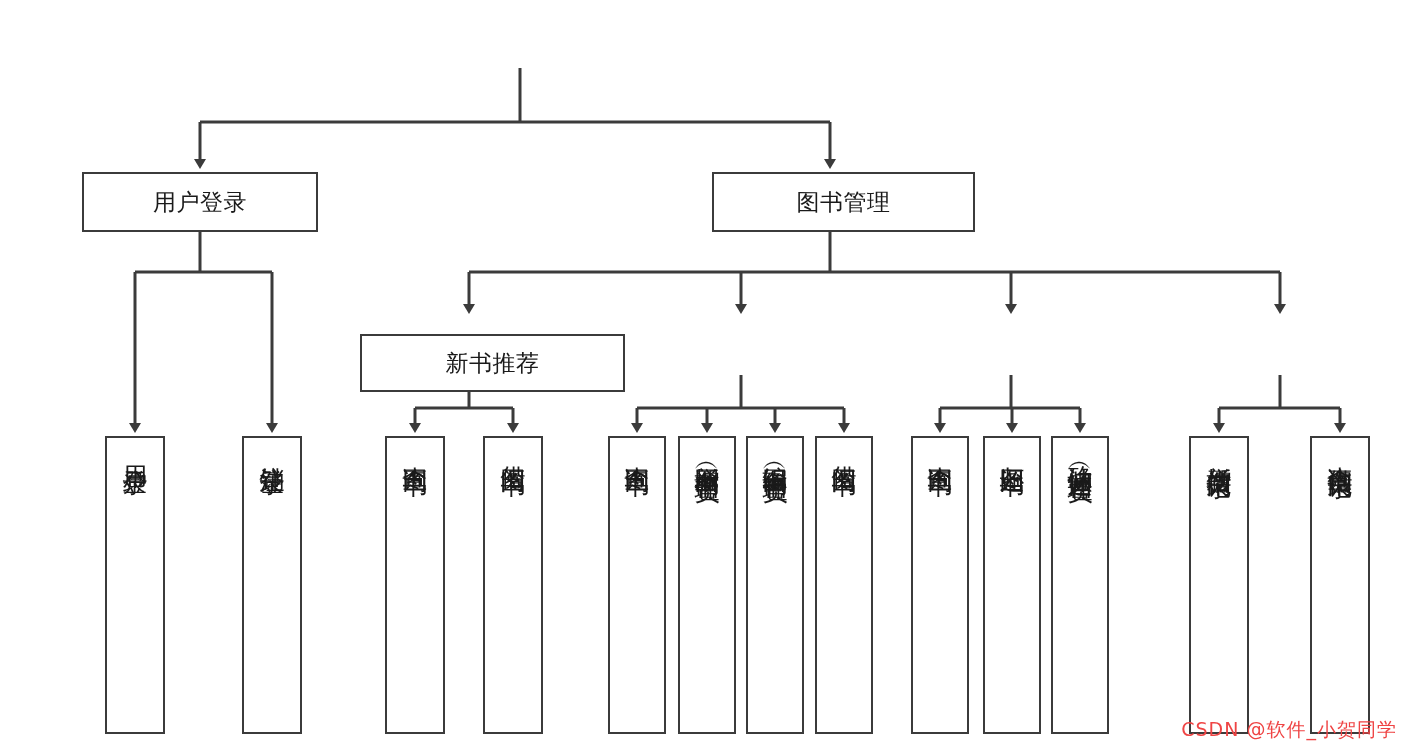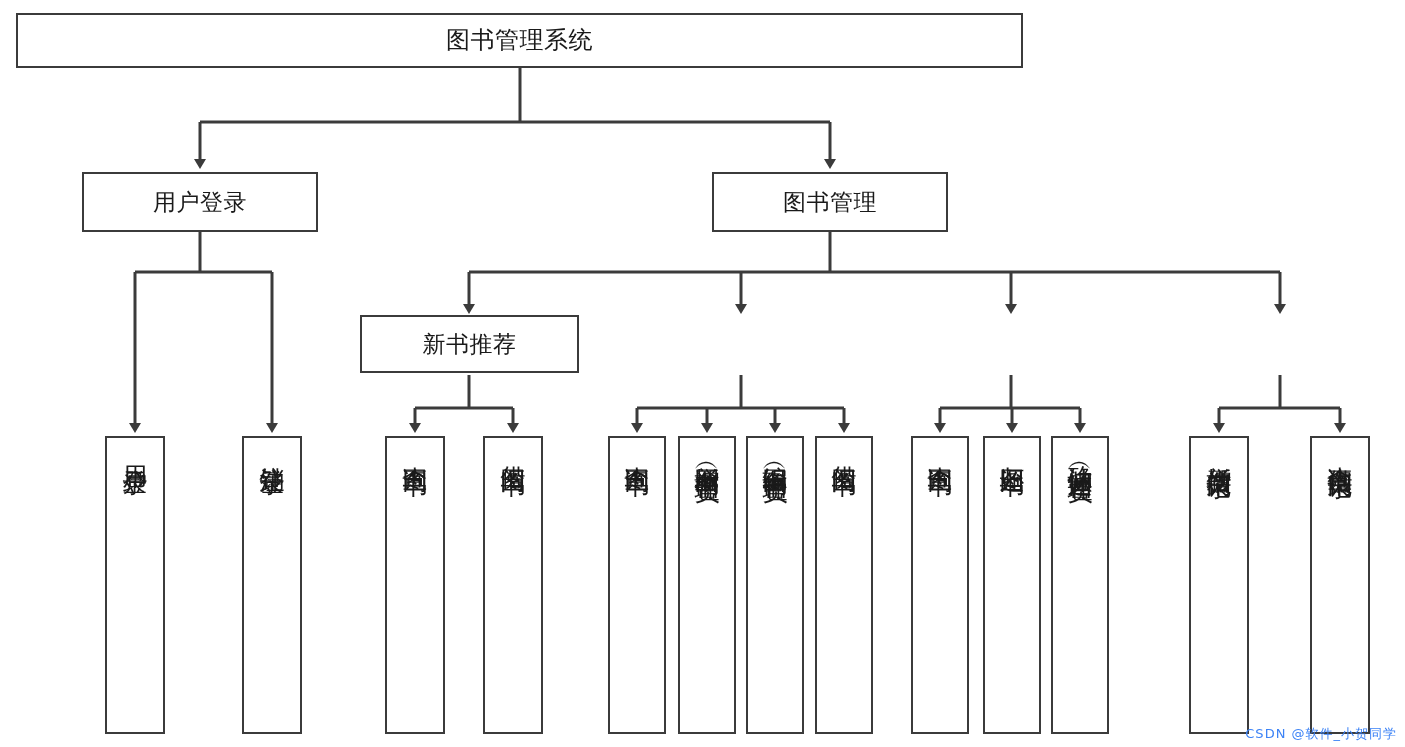--- a/index.html
+++ b/index.html
@@ -61,22 +61,22 @@
     text-orientation: upright;
     font-size: 25px;
     line-height: 1.0;
     letter-spacing: 2px;
     white-space: nowrap;
   }
   #watermark {
     position: absolute;
     right: 8px;
     bottom: 4px;
-    font-size: 13px;
-    color: #3b82f6;
+    font-size: 19px;
+    color: #ef4444;
     letter-spacing: 1px;
     white-space: nowrap;
     user-select: none;
   }
 </style>
 </head>
 <body>
 
 <div id="diagram-root">
 
@@ -123,32 +123,29 @@
       <path d="M1012,408 L1012,424" marker-end="url(#arrow)"></path>
       <path d="M1080,408 L1080,424" marker-end="url(#arrow)"></path>
 
       <path d="M1280,375 L1280,408"></path>
       <path d="M1219,408 L1340,408"></path>
       <path d="M1219,408 L1219,424" marker-end="url(#arrow)"></path>
       <path d="M1340,408 L1340,424" marker-end="url(#arrow)"></path>
     </g>
   </svg>
 
-  <div class="node root horizontal" style="left: 16px; top: 13px; width: 1007px; height: 55px;">
-    <span class="node-label">图书管理系统</span>
-  </div>
 
   <div class="node horizontal" style="left: 82px; top: 172px; width: 236px; height: 60px;">
     <span class="node-label">用户登录</span>
   </div>
-  <div class="node horizontal" style="left: 712px; top: 172px; width: 236px; height: 60px;">
+  <div class="node horizontal" style="left: 712px; top: 172px; width: 263px; height: 60px;">
     <span class="node-label">图书管理</span>
   </div>
 
-  <div class="node horizontal" style="left: 360px; top: 315px; width: 219px; height: 58px;">
+  <div class="node horizontal" style="left: 360px; top: 334px; width: 265px; height: 58px;">
     <span class="node-label">新书推荐</span>
   </div>
 
   <div class="node leaf" style="left: 105px; top: 436px; width: 60px; height: 298px;">
     <span class="node-label">用户登录</span>
   </div>
   <div class="node leaf" style="left: 242px; top: 436px; width: 60px; height: 298px;">
     <span class="node-label">注销登录</span>
   </div>
   <div class="node leaf" style="left: 385px; top: 436px; width: 60px; height: 298px;">

